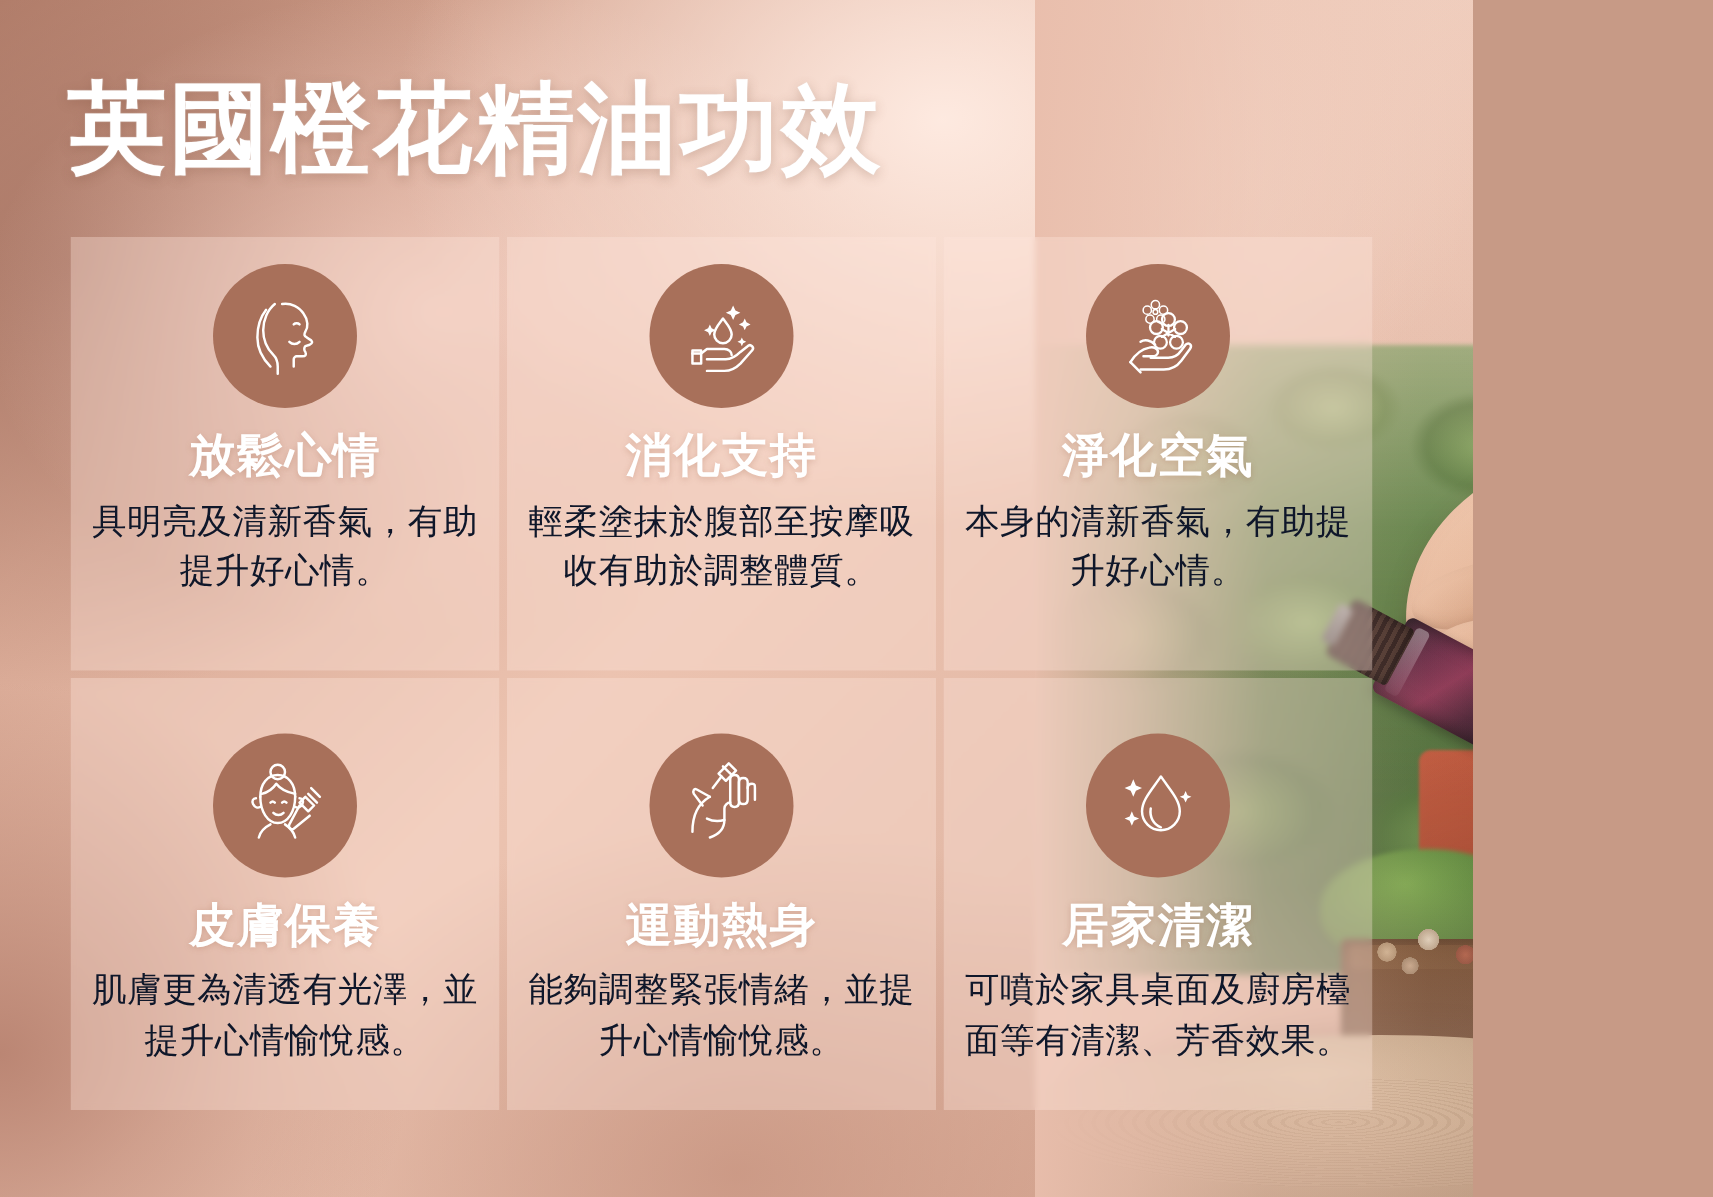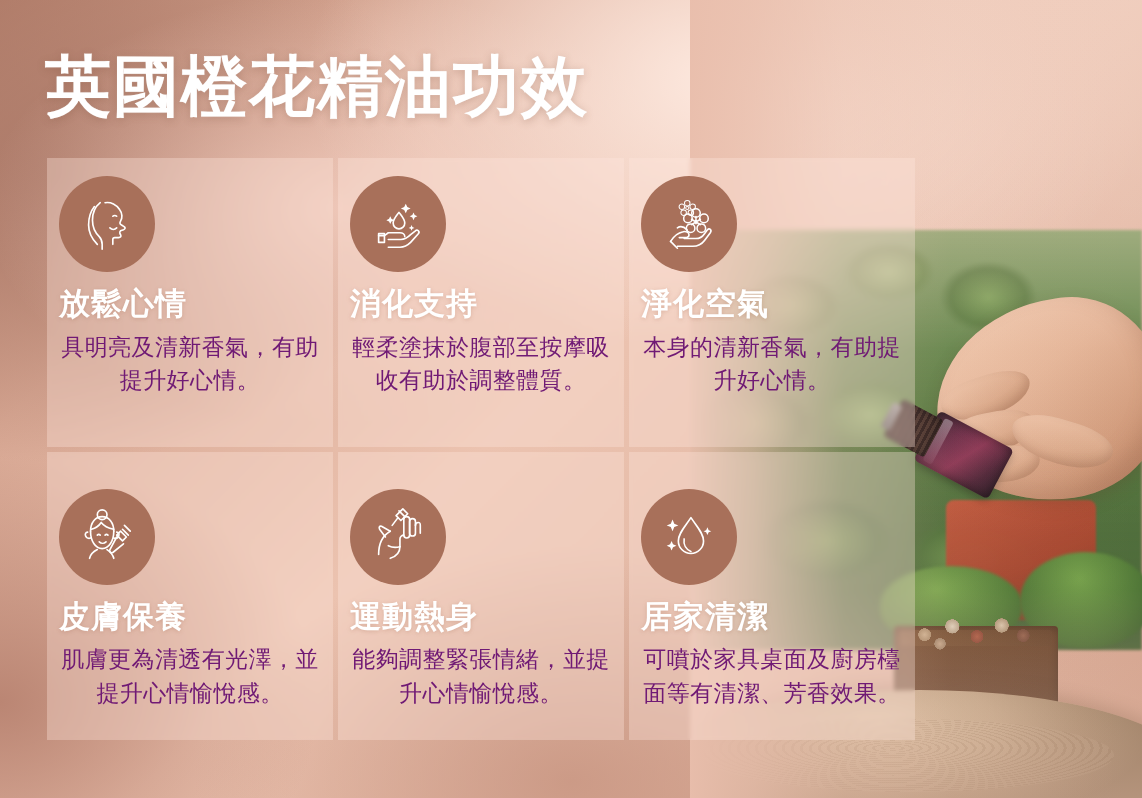--- a/index.html
+++ b/index.html
@@ -8,21 +8,21 @@
   html, body {
     width: 1142px;
     height: 798px;
     overflow: hidden;
     background: #c79a86;
     font-family: "Liberation Sans", "DejaVu Sans", sans-serif;
   }
 
   #poster {
     position: relative;
-    width: 1142px;
+    width: 982px;
     height: 798px;
     overflow: hidden;
     isolation: isolate;
   }
 
   
   .bg-base {
     position: absolute;
     inset: 0;
     background:
@@ -221,20 +221,21 @@
     grid-template-rows: repeat(2, 1fr);
     gap: 5px;
   }
 
   .card {
     position: relative;
     background: rgba(255, 233, 223, 0.34);
     backdrop-filter: blur(2px);
     display: flex;
     flex-direction: column;
+    align-items: center;
     padding: 18px 12px 14px;
     overflow: hidden;
   }
 
   .icon-circle {
     width: 96px; height: 96px;
     border-radius: 50%;
     background: #a8705a;
     display: flex;
     align-items: center;
@@ -259,21 +260,21 @@
     letter-spacing: 1px;
     line-height: 1.15;
     text-shadow: 0 1px 4px rgba(150,95,70,0.28);
     margin-bottom: 9px;
     white-space: nowrap;
   }
 
   .card-body {
     font-size: 23px;
     line-height: 1.46;
-    color: #701a75;
+    color: #0f172a;
     text-align: center;
     letter-spacing: .4px;
     max-width: 272px;
   }
 
   
   .grid .card.row2 { padding-top: 37px; }
 </style>
 </head>
 <body>

